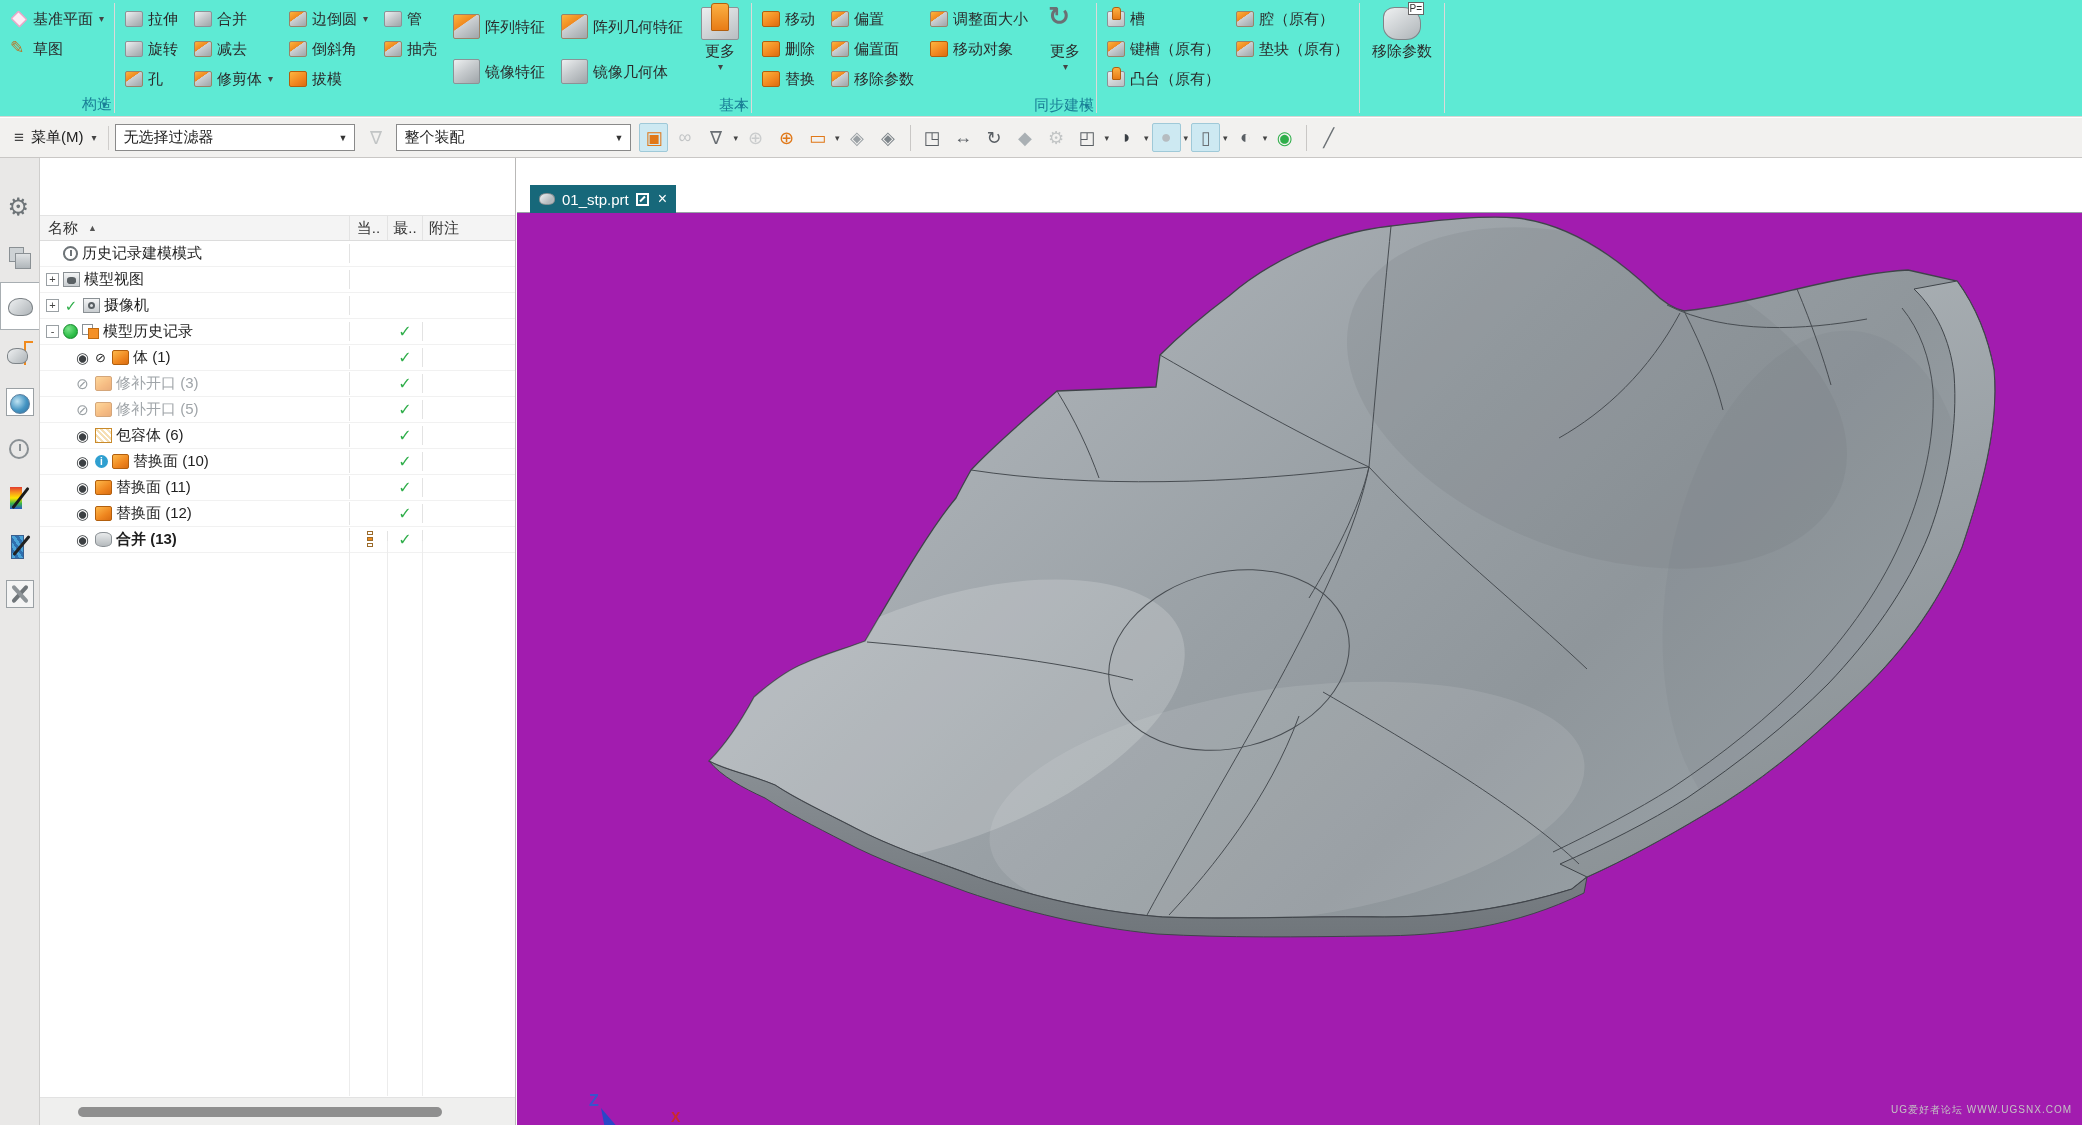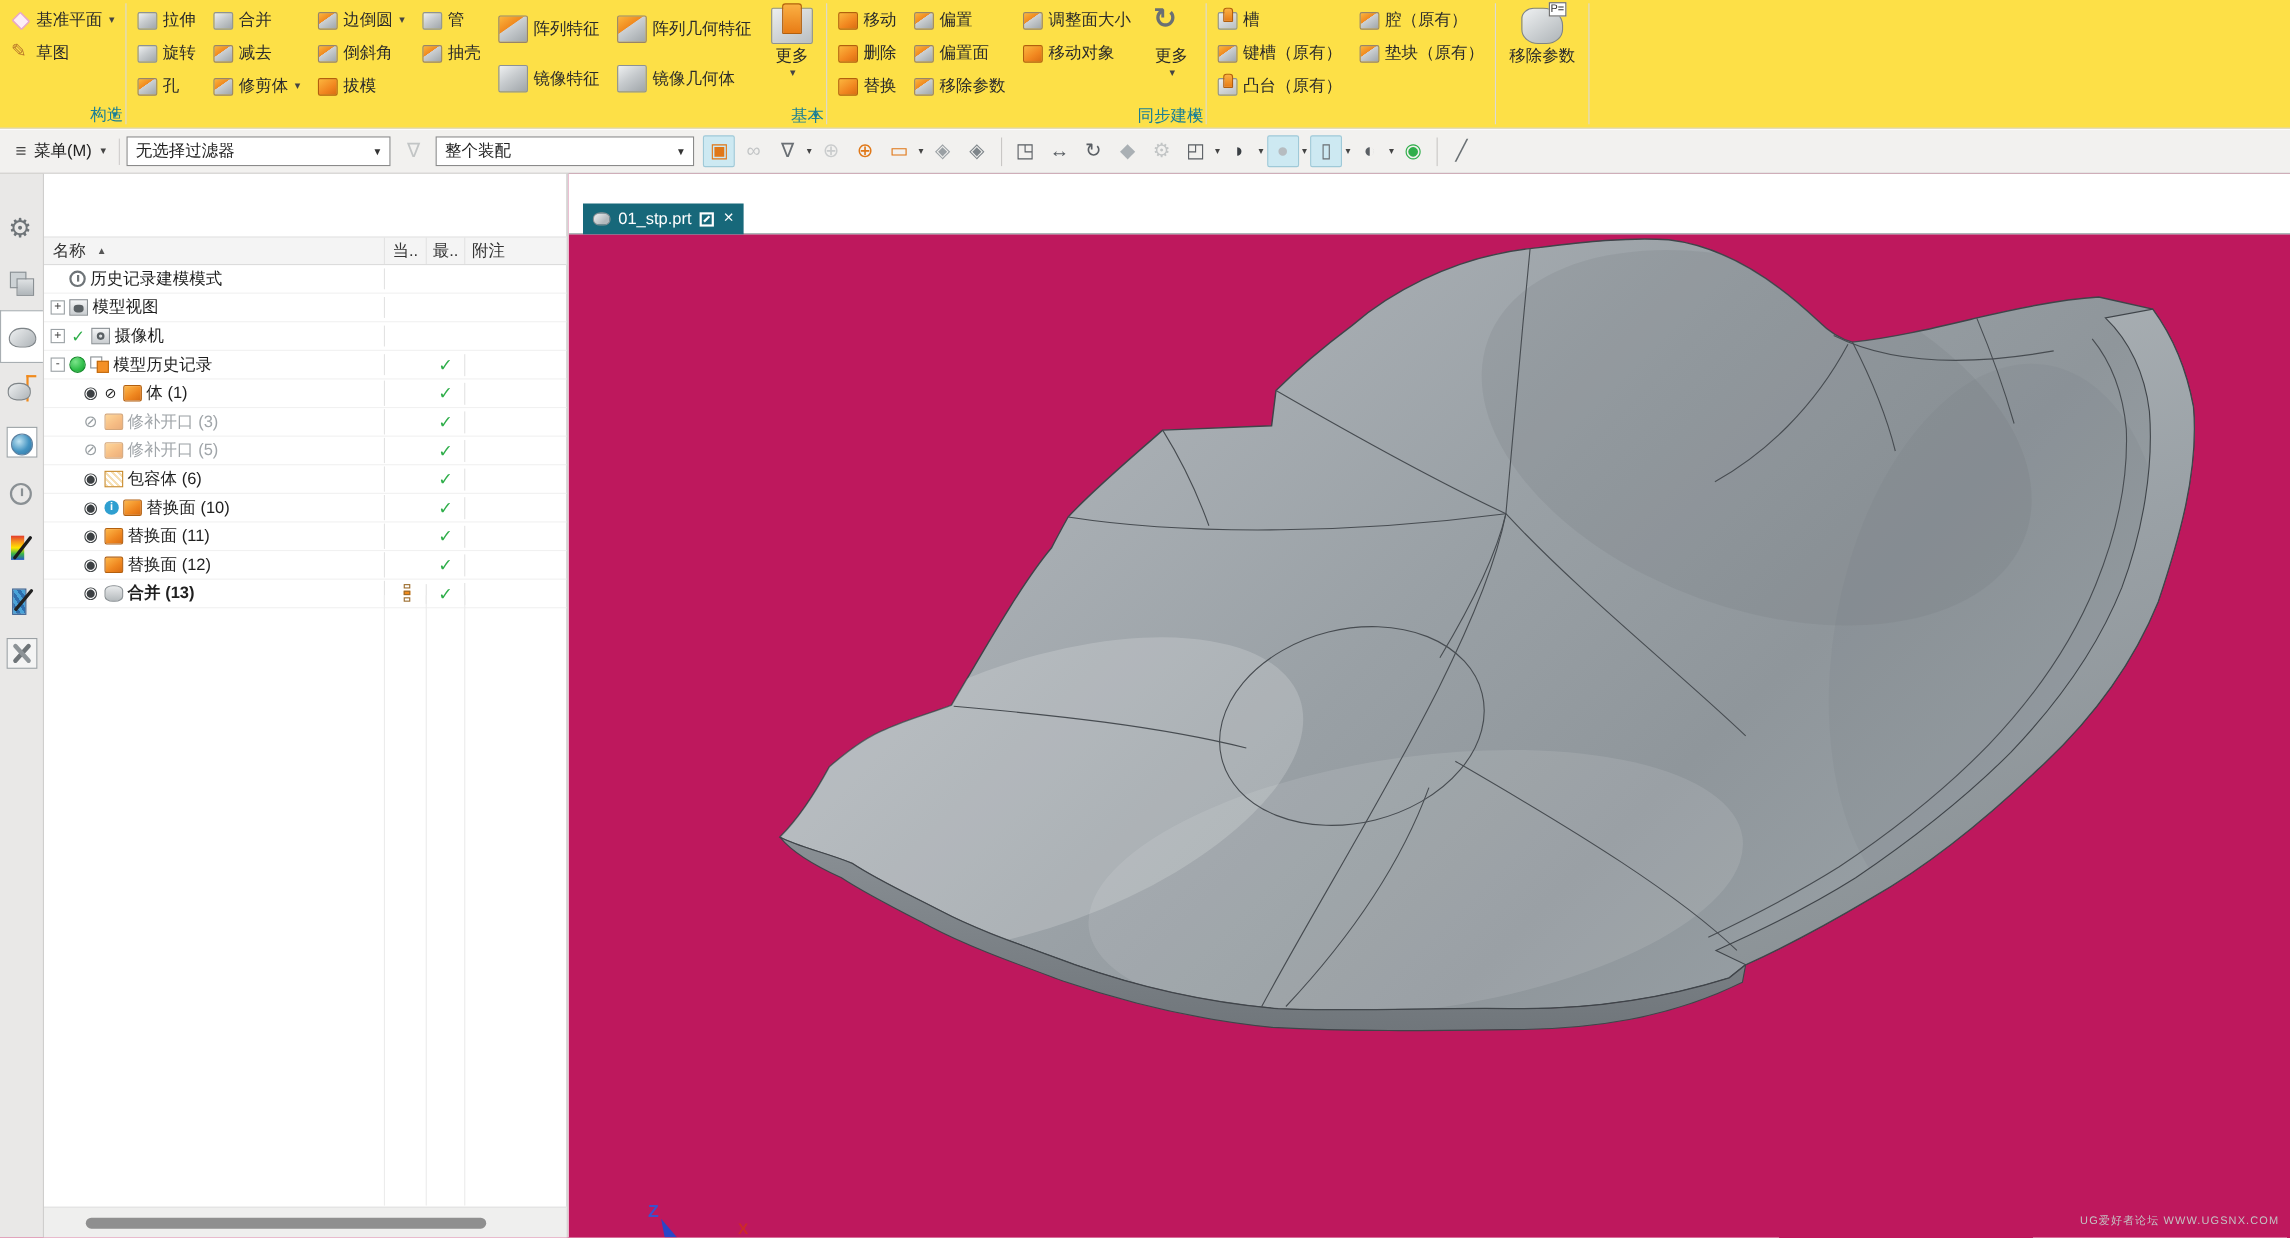--- a/index.html
+++ b/index.html
@@ -1,20 +1,20 @@
 <!DOCTYPE html>
 <html><head>
 <meta charset="utf-8">
 <style>
   html,body{margin:0;padding:0}
   body{width:2082px;height:1125px;overflow:hidden;position:relative;background:#fff;
        font-family:"Liberation Sans","DejaVu Sans",sans-serif;-webkit-font-smoothing:antialiased}
 
   
-  .ribbon{position:absolute;left:0;top:0;width:100%;height:117px;background:#fde047;
+  .ribbon{position:absolute;left:0;top:0;width:100%;height:117px;background:#5eead4;
           border-bottom:1px solid #d8d6d4;box-sizing:border-box}
   #ribbon-groups{display:flex;height:100%}
   .rb-group{display:flex;flex-direction:column;padding:2px 2px 0}
   .rb-cols{display:flex;flex:1;align-items:flex-start}
   .rb-col{display:flex;flex-direction:column;gap:1px;padding:2px 4px}
   .rb-btn{display:flex;align-items:center;gap:5px;padding:2px 4px;height:25px;border-radius:2px;
           font-size:15px;color:#2b2b2b;white-space:nowrap;cursor:default}
   .rb-col.rb-medium .rb-btn{height:40px}
   .rb-col.rb-medium .fi{width:27px;height:25px}
   .rb-btn.big{flex-direction:column;gap:3px;height:auto;padding:3px 6px;align-items:center}
@@ -135,21 +135,21 @@
   .cur-glyph i{position:absolute;left:4px;width:6px;height:4px;border:1px solid #9a6a2a;background:#fff;box-sizing:border-box}
   .cur-glyph i:nth-child(1){top:0}
   .cur-glyph i:nth-child(2){top:6px;background:#f08a1d}
   .cur-glyph i:nth-child(3){top:12px}
   .col-guides i{position:absolute;width:1px;background:#ececec;top:383px;bottom:29px}
   .col-guides .g1{left:309px}.col-guides .g2{left:347px}.col-guides .g3{left:382px}
   .nav-hscroll{position:absolute;left:0;bottom:0;height:28px;width:100%;background:#efefee;border-top:1px solid #e2e2e2;box-sizing:border-box}
   .thumb{position:absolute;left:38px;top:9px;width:364px;height:10px;border-radius:5px;background:#8f8f8f}
 
   
-  .graphics{position:absolute;left:517px;top:158px;right:0;bottom:0;background:#be185d;overflow:hidden}
+  .graphics{position:absolute;left:517px;top:158px;right:0;bottom:0;background:#a21caf;overflow:hidden}
   .tabstrip{position:absolute;left:0;top:0;width:100%;height:55px;background:#fff;border-bottom:1px solid #98a2a6;box-sizing:border-box;z-index:3}
   .tab{position:absolute;left:13px;top:27px;height:28px;background:#17687a;color:#fff;display:flex;
        align-items:center;gap:7px;padding:0 9px;font-size:15px}
   .part-ico{width:16px;height:12px;border-radius:45% 45% 40% 40%;flex:none;
             background:linear-gradient(135deg,#f0f2f3,#b3b9bd 70%);border:1px solid #8a9094;box-sizing:border-box}
   .tab-edit{width:13px;height:13px;border:2px solid #fff;position:relative;box-sizing:border-box;flex:none}
   .tab-edit::after{content:"";position:absolute;left:1px;top:3px;width:7px;height:2px;background:#fff;transform:rotate(-45deg)}
   .tab-close{font-size:16px;margin-left:2px;line-height:1}
   svg.model{position:absolute;inset:0;z-index:1}
   .watermark{position:absolute;right:10px;bottom:8px;color:#c3c3c3;font-size:10px;z-index:4;letter-spacing:1px}

